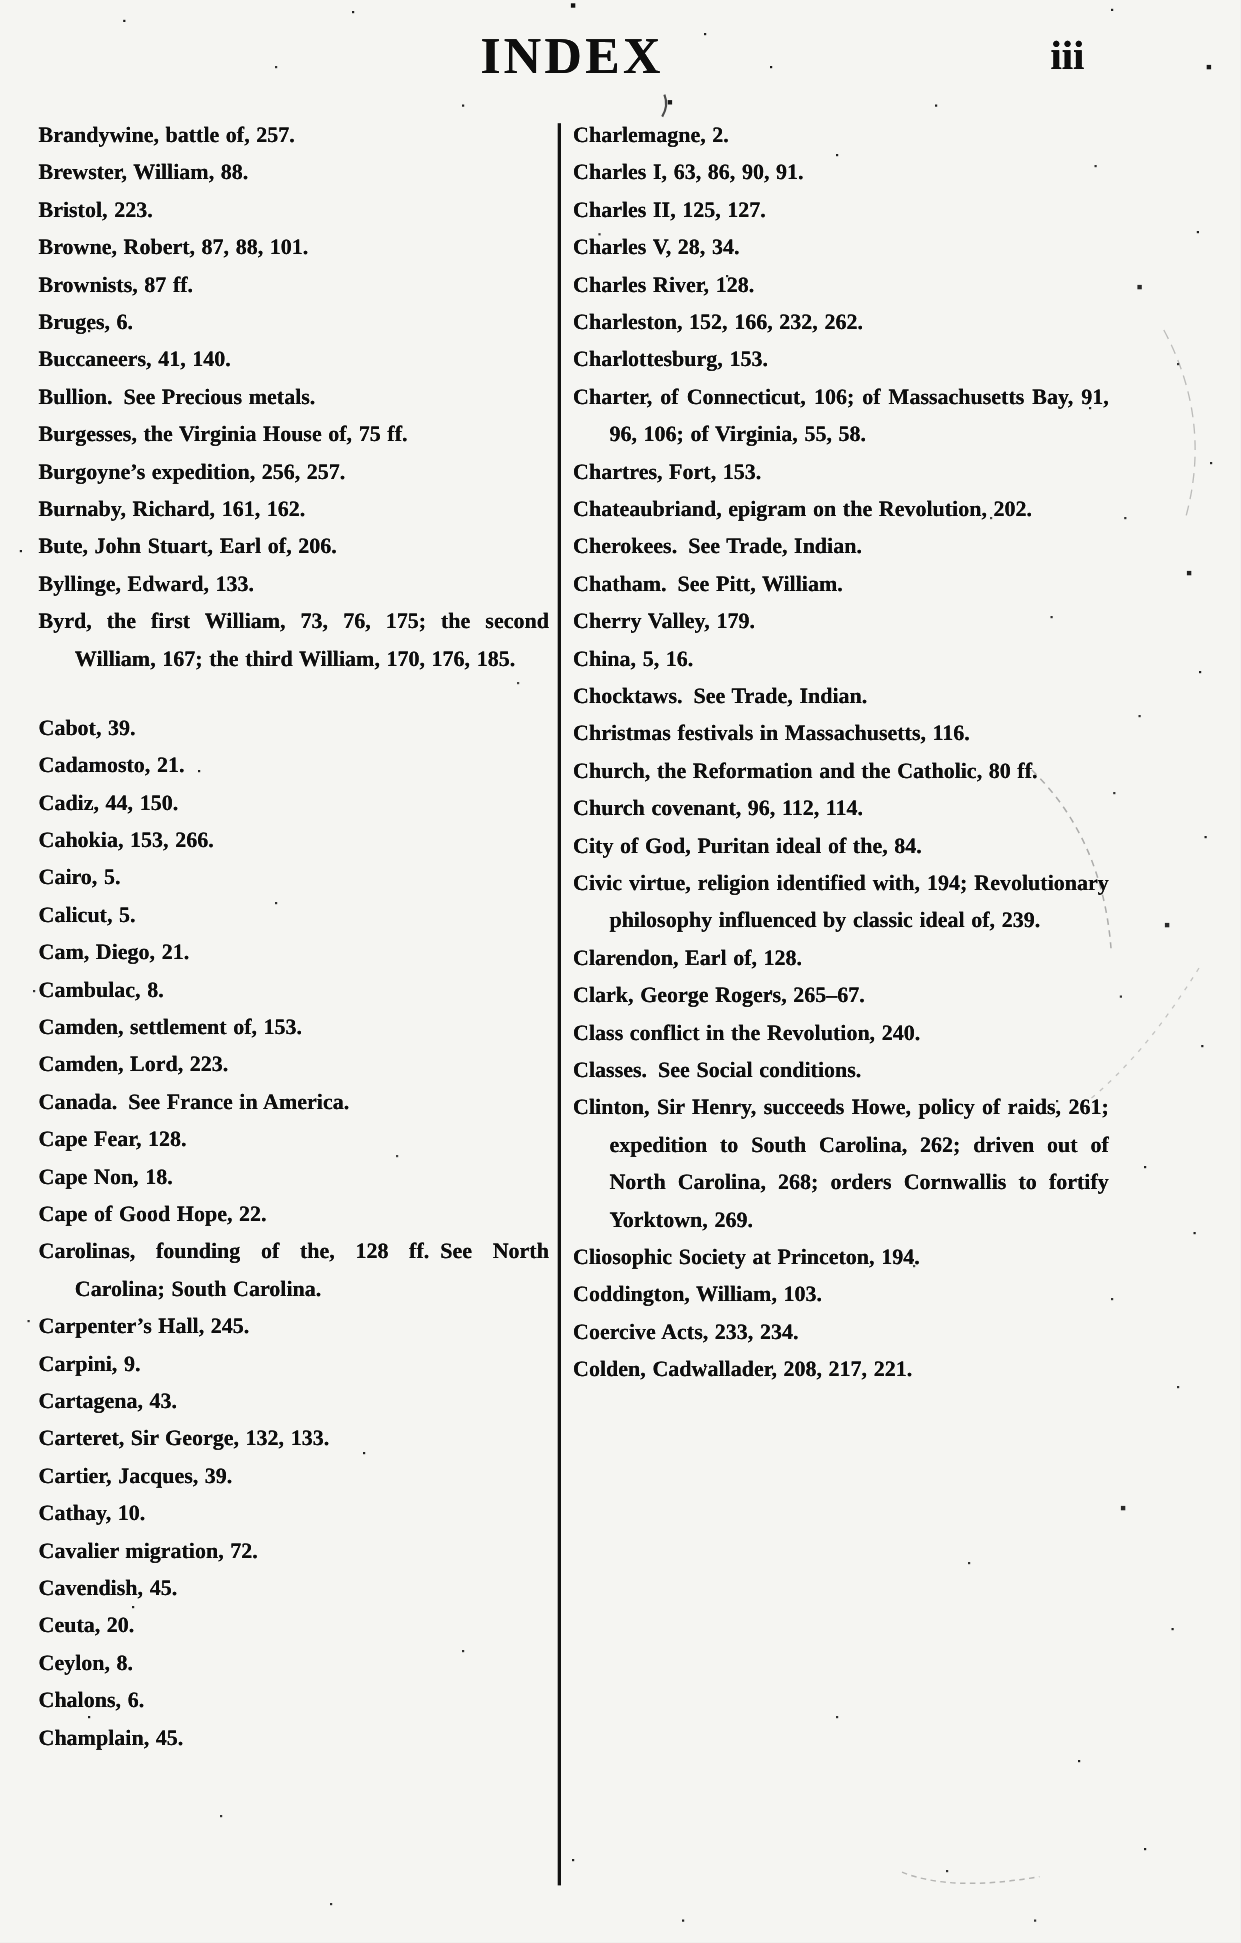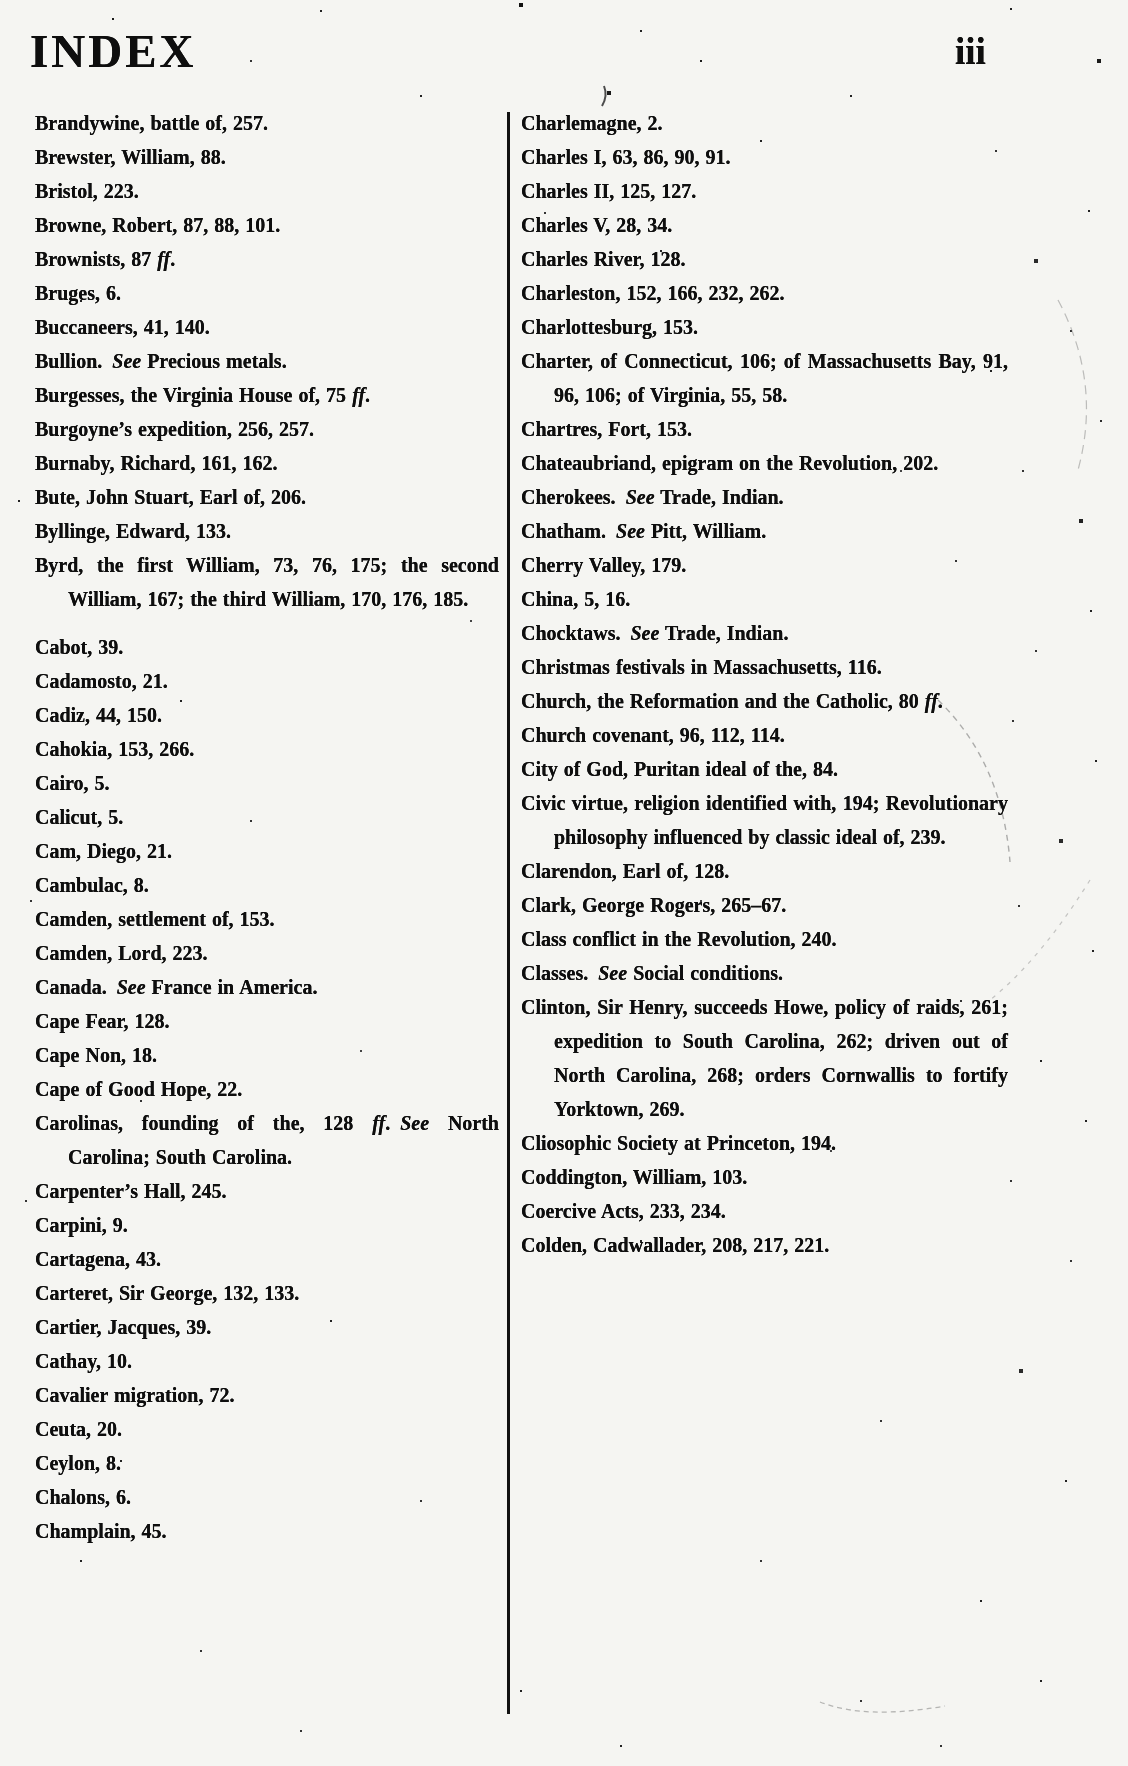--- a/index.html
+++ b/index.html
@@ -9,20 +9,21 @@
     font-family:"Liberation Serif","DejaVu Serif",serif;
     overflow:hidden;
   }
   .page{
     position:relative;width:1128px;height:1766px;
     background:var(--paper,#f5f5f2);
     color:var(--ink,#0e0e0e);
   }
   .title{
     position:absolute;left:30px;top:28px;width:980px;
+    text-align:center;
     font-size:47px;font-weight:bold;letter-spacing:3px;line-height:1;
     text-shadow:0 0 0.6px currentColor;
   }
   .pagenum{
     position:absolute;left:955px;top:33px;
     font-size:37px;font-weight:bold;line-height:1;
     text-shadow:0 0 0.6px currentColor;
   }
   .divider{
     position:absolute;left:507px;top:112px;width:3px;height:1602px;
@@ -34,22 +35,22 @@
     text-shadow:0 0 0.55px currentColor;
   }
   .col-left{left:35px;width:464px;}
   .col-right{left:521px;width:487px;}
   .entry{
     margin:0;padding-left:33px;text-indent:-33px;
     text-align:justify;
     hyphens:manual;-webkit-hyphens:manual;
     word-spacing:1px;
   }
-  .group + .group{margin-top:14px;}
-  .it{font-style:italic;}
+  .group + .group{margin-top:29px;}
+  .it{}
   .rm{font-style:normal;}
   
   .noise{
     position:absolute;left:0;top:0;width:2px;height:2px;background:transparent;
     box-shadow:
       112px 18px 0 0 #1a1a1a, 320px 10px 0 0 #222, 520px 4px 0 1px #111,
       640px 30px 0 0 #222, 700px 60px 0 0 #1a1a1a, 850px 95px 0 0 #222,
       1010px 8px 0 0 #222, 1098px 60px 0 1px #1a1a1a, 60px 120px 0 0 #222,
       250px 60px 0 0 #333, 420px 95px 0 0 #222, 608px 92px 0 1px #1a1a1a,
       760px 140px 0 0 #222, 995px 150px 0 0 #333, 1088px 210px 0 0 #222,
@@ -126,20 +127,21 @@
         <p class="entry"><span class="rm">Cape Non, 18.</span></p>
         <p class="entry"><span class="rm">Cape of Good Hope, 22.</span></p>
         <p class="entry"><span class="rm">Carolinas, founding of the, 128 </span><span class="it">ff</span><span class="rm">. </span><span class="it">See</span><span class="rm"> North Carolina; South Carolina.</span></p>
         <p class="entry"><span class="rm">Carpenter’s Hall, 245.</span></p>
         <p class="entry"><span class="rm">Carpini, 9.</span></p>
         <p class="entry"><span class="rm">Cartagena, 43.</span></p>
         <p class="entry"><span class="rm">Carteret, Sir George, 132, 133.</span></p>
         <p class="entry"><span class="rm">Cartier, Jacques, 39.</span></p>
         <p class="entry"><span class="rm">Cathay, 10.</span></p>
         <p class="entry"><span class="rm">Cavalier migration, 72.</span></p>
+        <p class="entry"><span class="rm">Cavendish, 45.</span></p>
         <p class="entry"><span class="rm">Ceuta, 20.</span></p>
         <p class="entry"><span class="rm">Ceylon, 8.</span></p>
         <p class="entry"><span class="rm">Chalons, 6.</span></p>
         <p class="entry"><span class="rm">Champlain, 45.</span></p>
       </div>
     </div>
   <div id="col-right" class="col col-right">
       <div class="group">
         <p class="entry"><span class="rm">Charlemagne, 2.</span></p>
         <p class="entry"><span class="rm">Charles I, 63, 86, 90, 91.</span></p>

